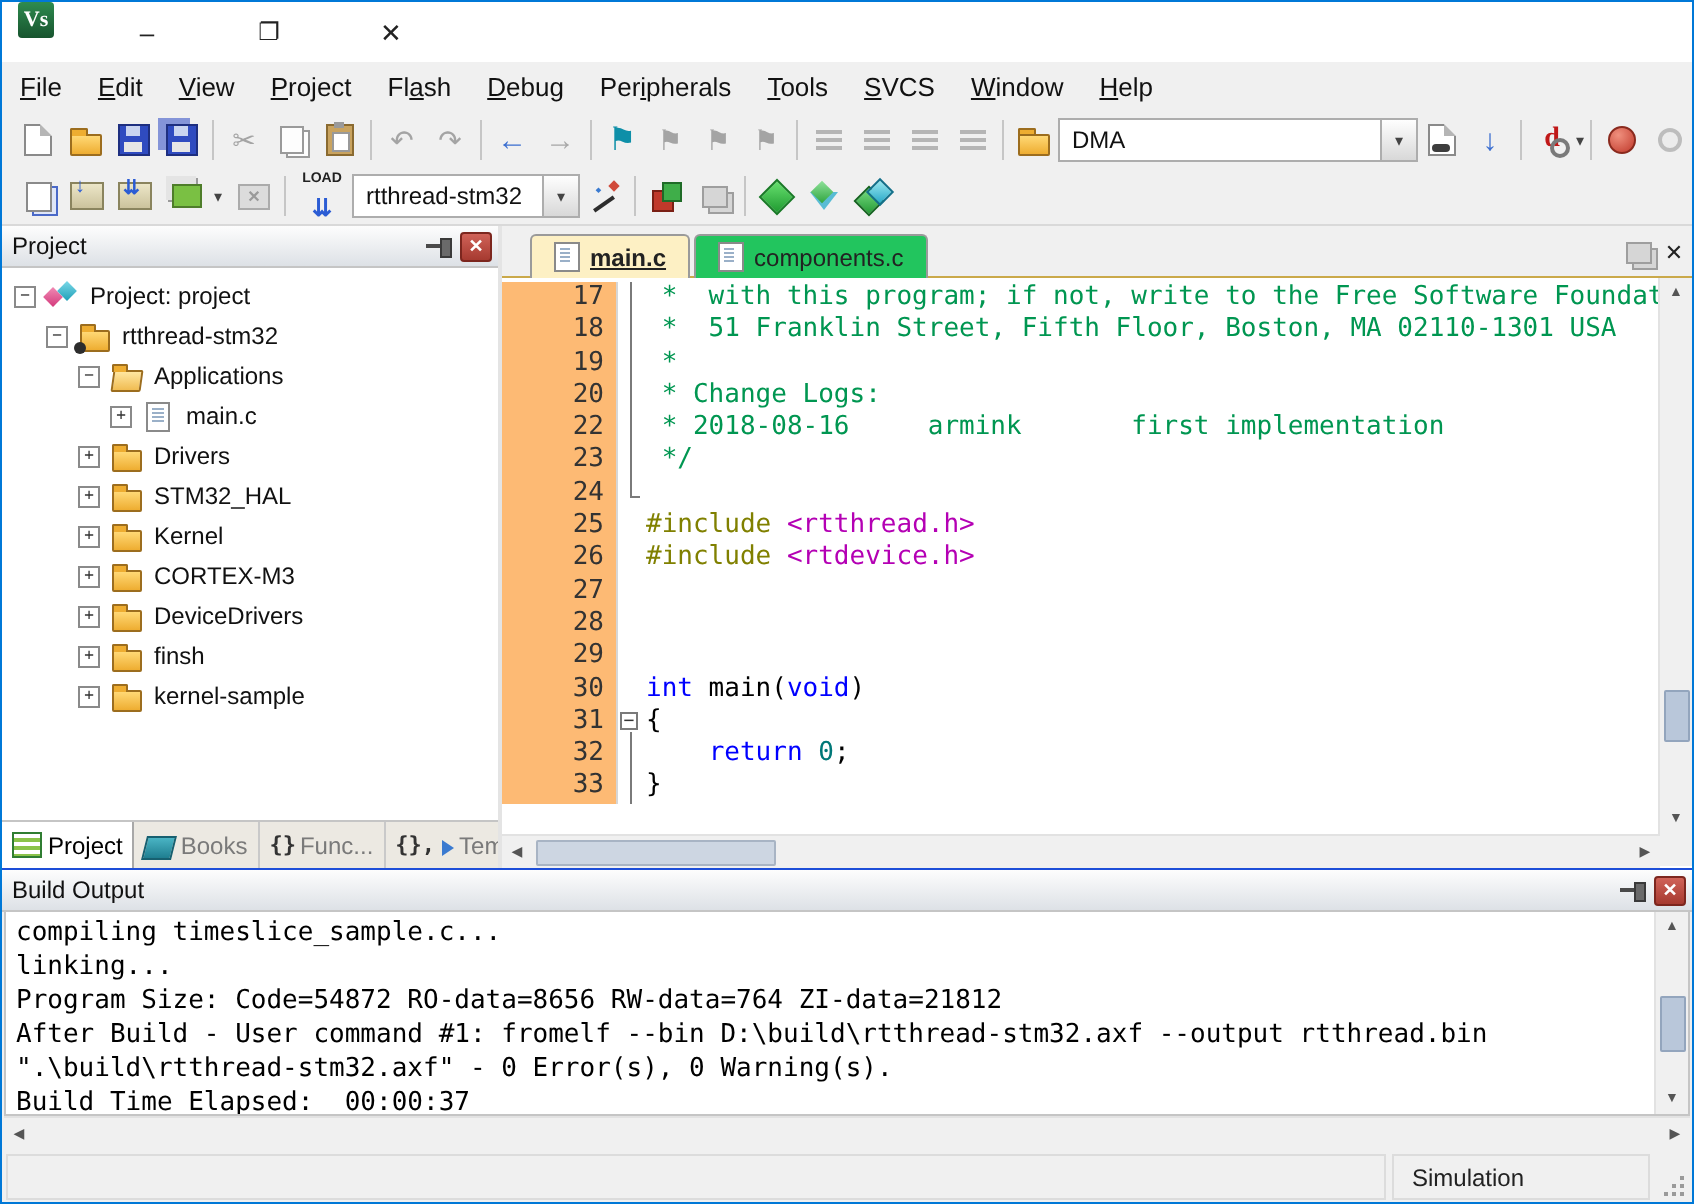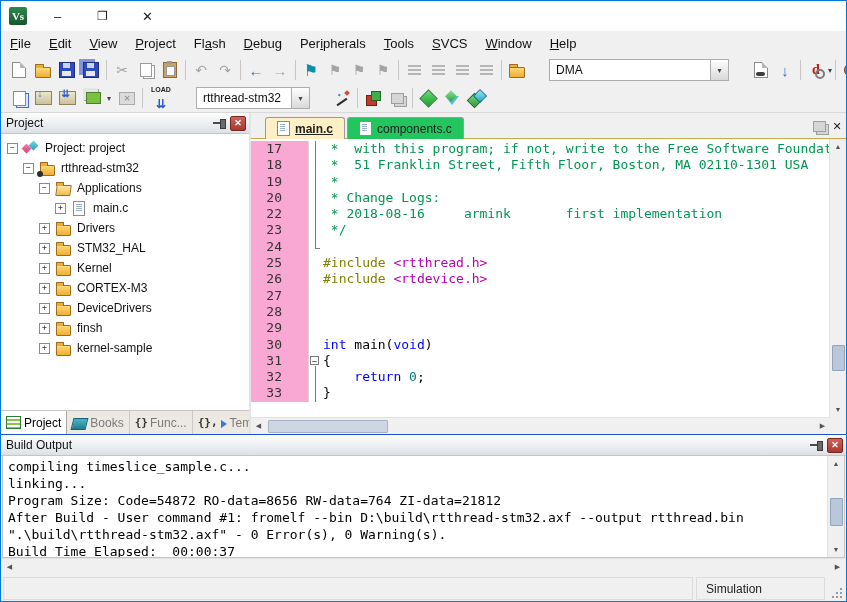--- a/index.html
+++ b/index.html
@@ -1,20 +1,20 @@
 <!DOCTYPE html>
 <html style="--cm: #009651; --dir: #808000; --hdr: #b400b4; --kw: #0000ff; --num: #007878;"><head>
 <meta charset="utf-8">
 <style>
   html,body{margin:0;padding:0;width:847px;height:602px;overflow:hidden;background:#fff;
     font-family:"Liberation Sans",sans-serif;-webkit-font-smoothing:antialiased;}
   .window{width:845px;height:600px;border:1px solid #0078d7;display:flex;flex-direction:column;background:#f0f0f0;box-sizing:content-box;}
 
   
-  .titlebar{height:30px;background:#fff;display:flex;align-items:center;flex:none;}
+  .titlebar{height:30px;background:#fff;display:flex;flex:none;gap:16px;}
   .appicon{width:18px;height:18px;margin:0 8px 0 8px;background:linear-gradient(#2e8b4f,#17542e);color:#fff;
     font:bold 11px/18px "Liberation Serif",serif;text-align:center;border-radius:2px;flex:none;}
   .wtitle{font-size:13px;color:#111;flex:1;white-space:nowrap;overflow:hidden;}
   .wbtn{width:45px;height:30px;display:flex;align-items:center;justify-content:center;font-size:13px;color:#222;flex:none;}
   .wbtn.max{font-size:12px;}
 
   
   .menubar{height:25px;display:flex;align-items:stretch;background:#f0f0f0;font-size:13px;flex:none;}
   .mitem{padding:0 9px;line-height:25px;color:#111;}
   .u{text-decoration:underline;}
@@ -64,21 +64,21 @@
   .icube::before{content:"";position:absolute;left:0;bottom:0;width:9px;height:9px;background:#c0392b;border:1px solid #7a1f14;}
   .icube::after{content:"";position:absolute;right:0;top:0;width:8px;height:8px;background:#3fae49;border:1px solid #1f6b27;}
   .iwins{width:11px;height:9px;background:#d6d6d6;border:1px solid #9e9e9e;box-shadow:3px 3px 0 -1px #d6d6d6,3px 3px 0 0 #9e9e9e;}
   .idiamond{width:11px;height:11px;background:linear-gradient(135deg,#67e06f,#1f9a30);border:1px solid #187a26;transform:rotate(45deg);}
   .ifunnel{width:0;height:0;border-left:7px solid transparent;border-right:7px solid transparent;border-top:9px solid #58bcd4;position:relative;margin-top:4px;}
   .ifunnel::before{content:"";position:absolute;left:-5px;top:-13px;width:8px;height:8px;background:linear-gradient(135deg,#8fe29a,#2fa53f);transform:rotate(45deg);}
   .ipack{width:17px;height:15px;position:relative;}
   .ipack::before{content:"";position:absolute;left:1px;top:4px;width:9px;height:9px;background:linear-gradient(135deg,#7ade84,#259a35);border:1px solid #14631f;transform:rotate(45deg);}
   .ipack::after{content:"";position:absolute;right:0;top:0;width:8px;height:8px;background:linear-gradient(135deg,#9ae8f0,#28a8c8);border:1px solid #14708a;transform:rotate(45deg);}
 
-  .combo{height:20px;background:#fff;border:1px solid #adadad;display:flex;align-items:center;font-size:12px;margin:0 20px;flex:none;}
+  .combo{height:20px;background:#fff;border:1px solid #adadad;display:flex;align-items:center;font-size:12px;margin:0 0;flex:none;}
   .combo .val{flex:1;padding-left:6px;color:#111;white-space:nowrap;overflow:hidden;}
   .combo .drop{width:17px;align-self:stretch;border-left:1px solid #adadad;background:linear-gradient(#fefefe,#d8d8d8);
     display:flex;align-items:center;justify-content:center;font-size:8px;color:#444;}
   .combo.search{width:178px;}  .combo.target{width:112px;}
 
   
   .main{flex:1;display:flex;min-height:0;}
   .ppanel{width:248px;flex:none;display:flex;flex-direction:column;background:#fff;border-right:2px solid #e4e4e4;}
   .phead{height:20px;flex:none;background:linear-gradient(#fdfdfd,#dde1e6);border-bottom:1px solid #c5c5c5;
     display:flex;align-items:center;font-size:12px;color:#111;padding:0 3px 0 5px;}
@@ -124,21 +124,21 @@
   .etab.active .elab{text-decoration:underline;}
   .etab.inactive{background:#22c55e;}
   .etico{width:11px;height:13px;background:#fff;border:1px solid #8a8a8a;position:relative;flex:none;}
   .etico::after{content:"";position:absolute;left:2px;top:2px;width:5px;height:1px;background:#9ab0c8;box-shadow:0 2px 0 #9ab0c8,0 4px 0 #9ab0c8,0 6px 0 #9ab0c8;}
   .etbar-sp{flex:1;}
   .etb{width:18px;height:20px;display:flex;align-items:center;justify-content:center;color:#222;font-size:11px;margin-bottom:2px;}
 
   .ecenter{flex:1;display:flex;min-height:0;}
   .codearea{flex:1;overflow:hidden;padding-top:2px;background:#fff;}
   .cl{display:flex;height:16.3px;font:13px/16.3px "DejaVu Sans Mono","Liberation Mono",monospace;}
-  .ln{width:58px;flex:none;text-align:right;padding-right:26px;background:#f9a8d4;color:#333;box-sizing:border-box;border-right:1px solid #d6d6d6;}
+  .ln{width:58px;flex:none;text-align:right;padding-right:6px;background:#fdba74;color:#333;box-sizing:border-box;border-right:1px solid #d6d6d6;}
   .fm{width:14px;flex:none;position:relative;background:#fff;}
   .fm-bar::before{content:"";position:absolute;left:6px;top:0;bottom:0;width:1px;background:#7a7a7a;}
   .fm-end::before{content:"";position:absolute;left:6px;top:0;width:4px;height:9px;border-left:1px solid #7a7a7a;border-bottom:1px solid #7a7a7a;}
   .fm-box::before{content:"−";position:absolute;left:1px;top:3px;width:9px;height:9px;background:#fff;border:1px solid #7a7a7a;
     font:9px/8px "DejaVu Sans Mono",monospace;text-align:center;color:#333;box-sizing:border-box;}
   .fm-box::after{content:"";position:absolute;left:6px;top:13px;bottom:0;width:1px;background:#7a7a7a;}
   .ct{flex:1;white-space:pre;overflow:hidden;color:#000;}
   .c-cm{color:var(--cm,#009651);}  .c-dir{color:var(--dir,#808000);}
   .c-hdr{color:var(--hdr,#b400b4);}  .c-kw{color:var(--kw,#0000ff);}
   .c-num{color:var(--num,#007878);}  .c-pln{color:#000;}

